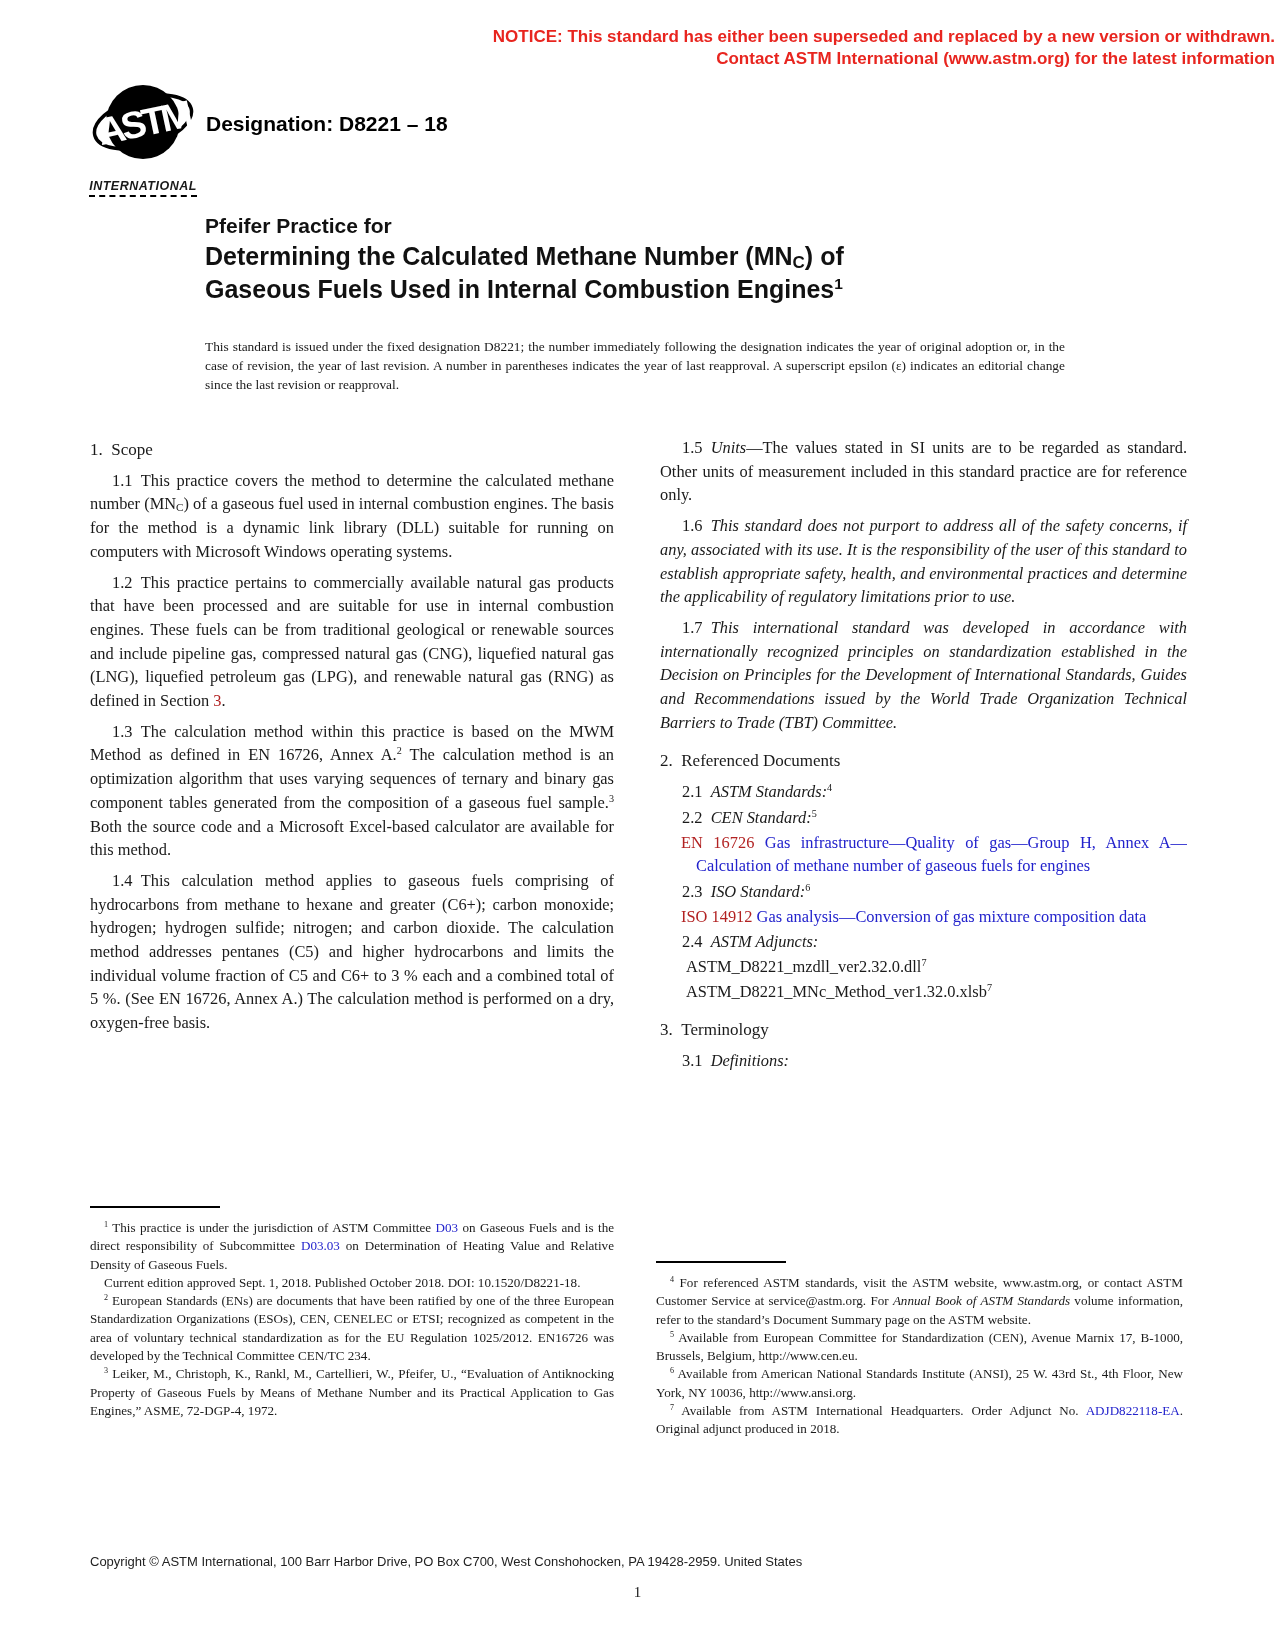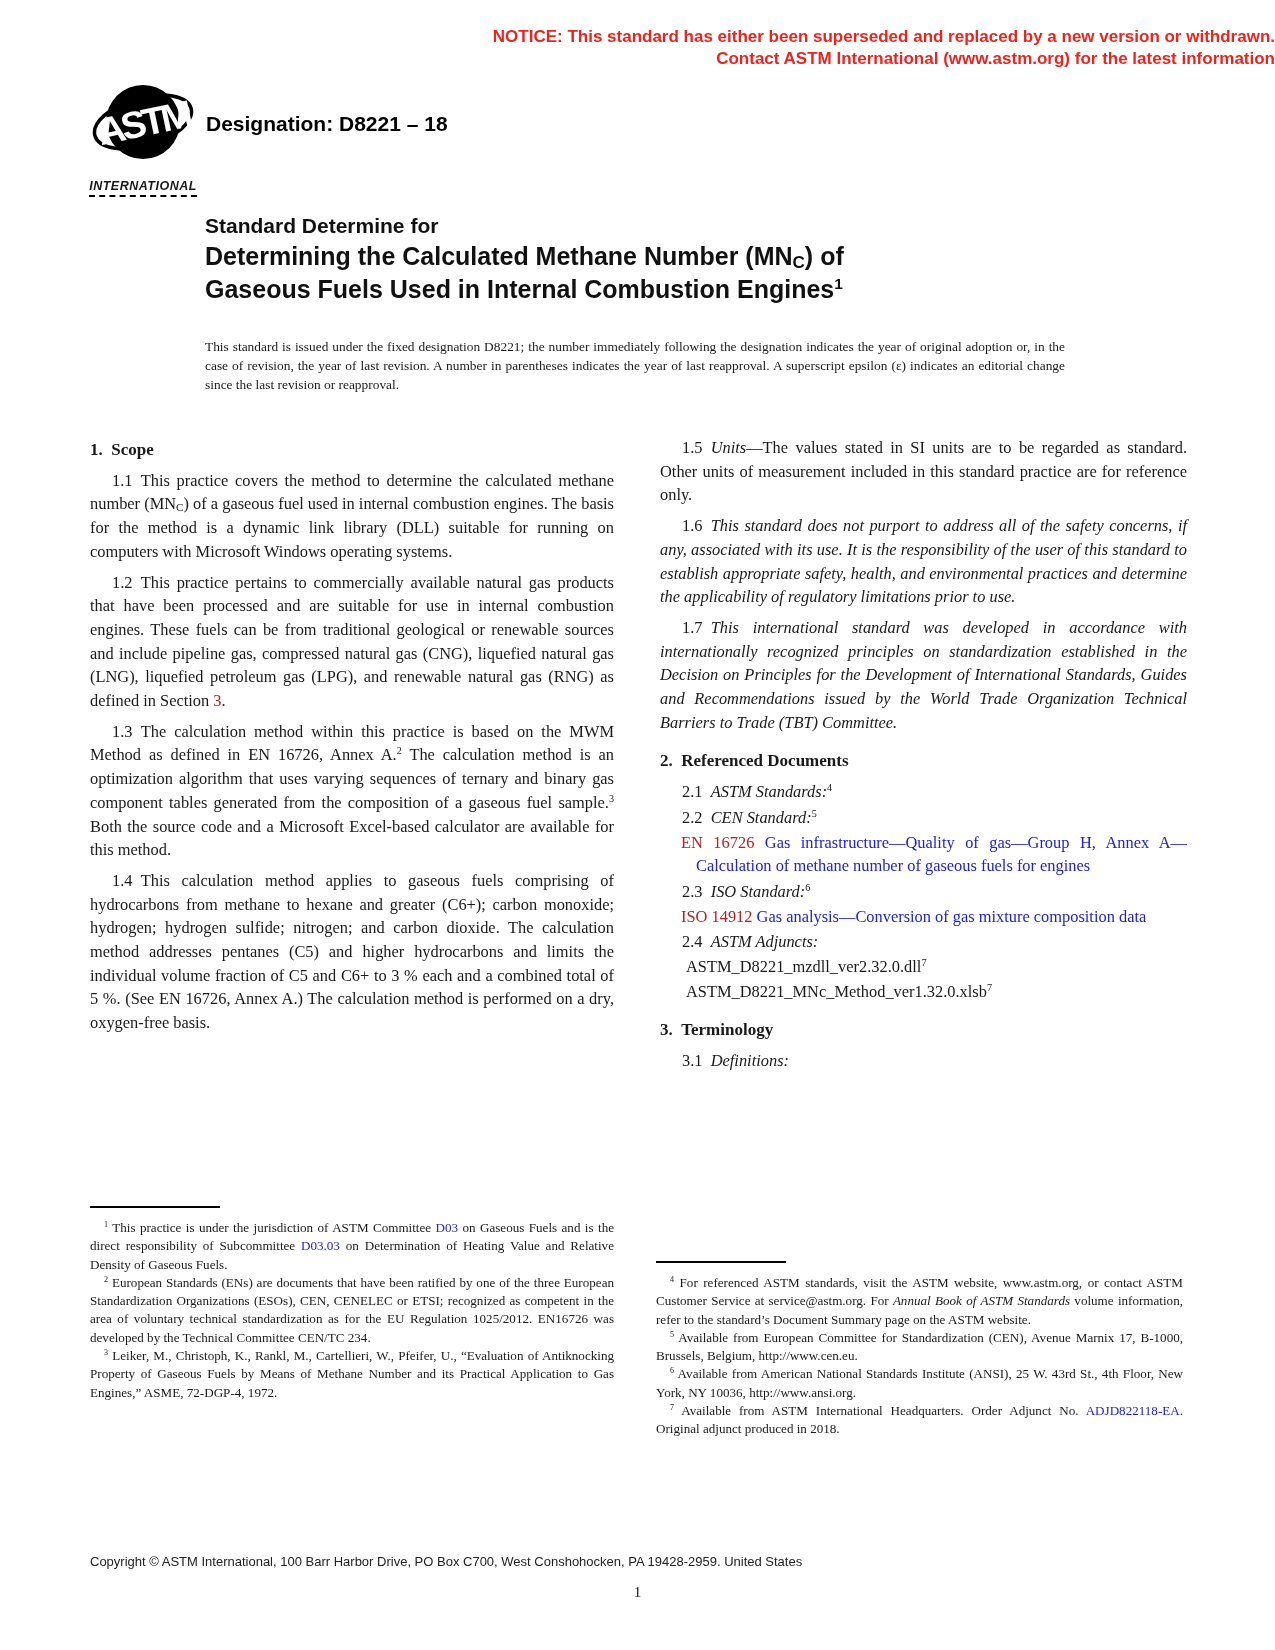--- a/index.html
+++ b/index.html
@@ -25,21 +25,21 @@
     font-family:"Liberation Sans", sans-serif; font-weight:bold; color:#111; }
   .title-kicker { font-size:21px; line-height:28px; }
   .title-main { font-size:25px; line-height:33px; }
   
   .preamble { position:absolute; left:205px; top:338px; width:860px;
     font-size:13.4px; line-height:18.8px; text-align:justify; }
   
   .col { position:absolute; top:434px; font-size:16.4px; line-height:23.7px; text-align:justify; }
   .col-left  { left:90px;  width:524px; }
   .col-right { left:660px; width:527px; }
-  .sec-head { font-weight:bold; font-size:17px; text-align:left; margin:15px 0 7px 0; }
+  .sec-head { font-weight:normal; font-size:17px; text-align:left; margin:15px 0 7px 0; }
   .sec-head.first { margin-top:4px; }
   .para { text-indent:22px; margin-top:7px; }
   .para.tight { margin-top:2px; }
   .ref-entry { padding-left:36px; text-indent:-15px; margin-top:1px; }
   .adjunct { padding-left:26px; text-indent:0; margin-top:1px; text-align:left; }
   
   .footnotes { position:absolute; width:524px; font-size:13.1px; line-height:18.3px; text-align:justify; }
   .fn-left  { left:90px;  top:1206px; }
   .fn-right { left:656px; top:1261px; width:527px; }
   .fn-rule { width:130px; border-top:2.5px solid #000; margin-bottom:11px; }
@@ -71,21 +71,21 @@
       <ellipse cx="52" cy="46" rx="50" ry="24" fill="none" stroke="#000" stroke-width="3.5" transform="rotate(-16 52 46)"></ellipse>
       <circle cx="52" cy="46" r="37" fill="#000"></circle>
       <text x="52" y="60" text-anchor="middle" fill="#fff" font-family="Liberation Sans, sans-serif" font-weight="bold" font-size="38" letter-spacing="-4" transform="rotate(-12 52 46)">ASTM</text>
     </svg>
     <div class="logo-sub">INTERNATIONAL</div>
   </div>
 
   <div class="designation">Designation: D8221 – 18</div>
 
   <div class="title-block">
-    <div class="title-kicker">Standard Determine for</div>
+    <div class="title-kicker">Pfeifer Practice for</div>
     <div class="title-main"><span>Determining the Calculated Methane Number (MN</span><span class="seg-sub">C</span><span>) of</span></div>
     <div class="title-main"><span>Gaseous Fuels Used in Internal Combustion Engines</span><span class="seg-sup">1</span></div>
   </div>
 
   <div class="preamble">This standard is issued under the fixed designation D8221; the number immediately following the designation indicates the year of original adoption or, in the case of revision, the year of last revision. A number in parentheses indicates the year of last reapproval. A superscript epsilon (ε) indicates an editorial change since the last revision or reapproval.</div>
 
   <div class="col col-left">
     <div class="sec-head first">1. Scope</div>
     <div class="para"><span>1.1 This practice covers the method to determine the calculated methane number (MN</span><span class="seg-sub">C</span><span>) of a gaseous fuel used in internal combustion engines. The basis for the method is a dynamic link library (DLL) suitable for running on computers with Microsoft Windows operating systems.</span></div>
     <div class="para"><span>1.2 This practice pertains to commercially available natural gas products that have been processed and are suitable for use in internal combustion engines. These fuels can be from traditional geological or renewable sources and include pipeline gas, compressed natural gas (CNG), liquefied natural gas (LNG), liquefied petroleum gas (LPG), and renewable natural gas (RNG) as defined in Section </span><span class="seg-red">3</span><span>.</span></div>
@@ -106,20 +106,21 @@
     <div class="para tight"><span>2.4 </span><span class="seg-it">ASTM Adjuncts:</span></div>
     <div class="adjunct"><span>ASTM_D8221_mzdll_ver2.32.0.dll</span><span class="seg-sup">7</span></div>
     <div class="adjunct"><span>ASTM_D8221_MNc_Method_ver1.32.0.xlsb</span><span class="seg-sup">7</span></div>
     <div class="sec-head">3. Terminology</div>
     <div class="para tight"><span>3.1 </span><span class="seg-it">Definitions:</span></div>
   </div>
 
   <div class="footnotes fn-left">
     <div class="fn-rule"></div>
     <div class="fn"><span class="seg-sup">1</span><span> This practice is under the jurisdiction of ASTM Committee </span><span class="seg-blue">D03</span><span> on Gaseous Fuels and is the direct responsibility of Subcommittee </span><span class="seg-blue">D03.03</span><span> on Determination of Heating Value and Relative Density of Gaseous Fuels.</span></div>
+    <div class="fn"><span>Current edition approved Sept. 1, 2018. Published October 2018. DOI: 10.1520/D8221-18.</span></div>
     <div class="fn"><span class="seg-sup">2</span><span> European Standards (ENs) are documents that have been ratified by one of the three European Standardization Organizations (ESOs), CEN, CENELEC or ETSI; recognized as competent in the area of voluntary technical standardization as for the EU Regulation 1025/2012. EN16726 was developed by the Technical Committee CEN/TC 234.</span></div>
     <div class="fn"><span class="seg-sup">3</span><span> Leiker, M., Christoph, K., Rankl, M., Cartellieri, W., Pfeifer, U., “Evaluation of Antiknocking Property of Gaseous Fuels by Means of Methane Number and its Practical Application to Gas Engines,” ASME, 72-DGP-4, 1972.</span></div>
   </div>
 
   <div class="footnotes fn-right">
     <div class="fn-rule"></div>
     <div class="fn"><span class="seg-sup">4</span><span> For referenced ASTM standards, visit the ASTM website, www.astm.org, or contact ASTM Customer Service at service@astm.org. For </span><span class="seg-it">Annual Book of ASTM Standards</span><span> volume information, refer to the standard’s Document Summary page on the ASTM website.</span></div>
     <div class="fn"><span class="seg-sup">5</span><span> Available from European Committee for Standardization (CEN), Avenue Marnix 17, B-1000, Brussels, Belgium, http://www.cen.eu.</span></div>
     <div class="fn"><span class="seg-sup">6</span><span> Available from American National Standards Institute (ANSI), 25 W. 43rd St., 4th Floor, New York, NY 10036, http://www.ansi.org.</span></div>
     <div class="fn"><span class="seg-sup">7</span><span> Available from ASTM International Headquarters. Order Adjunct No. </span><span class="seg-blue">ADJD822118-EA</span><span>. Original adjunct produced in 2018.</span></div>

